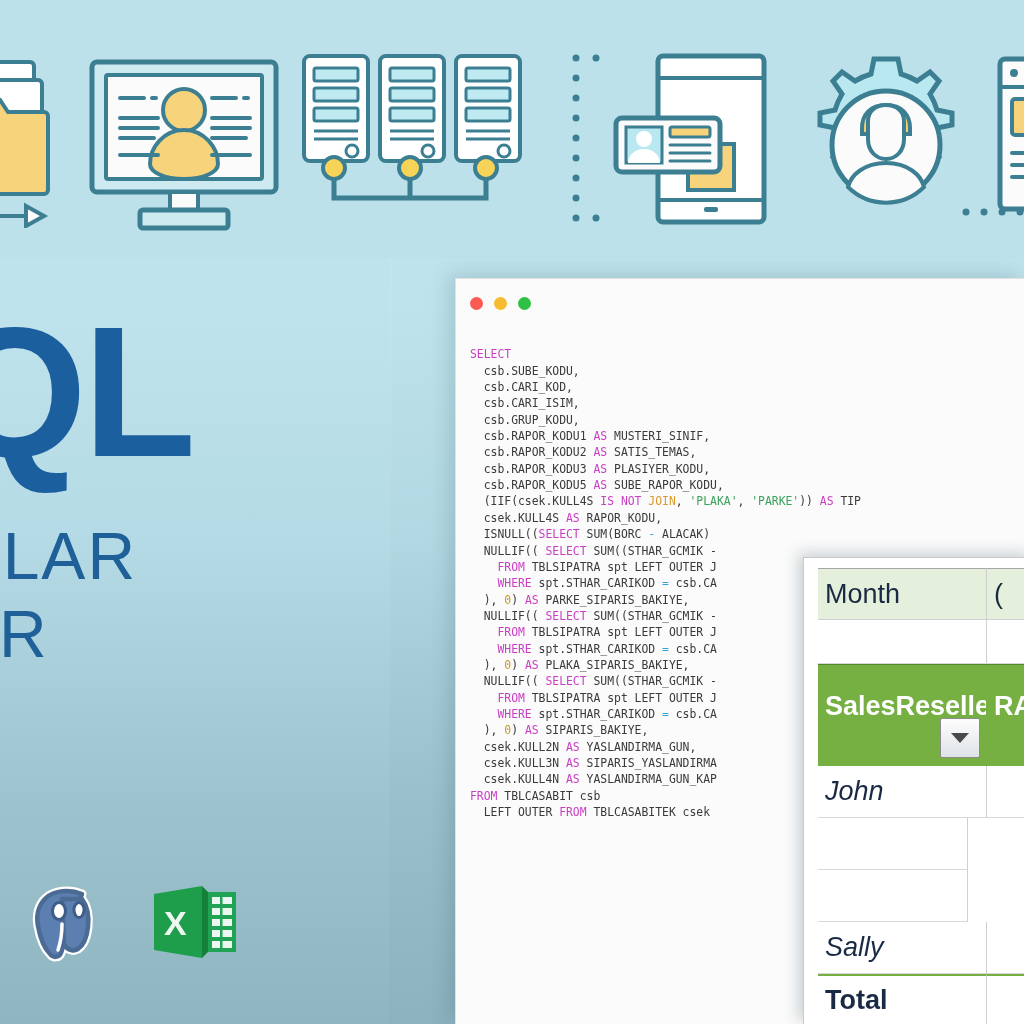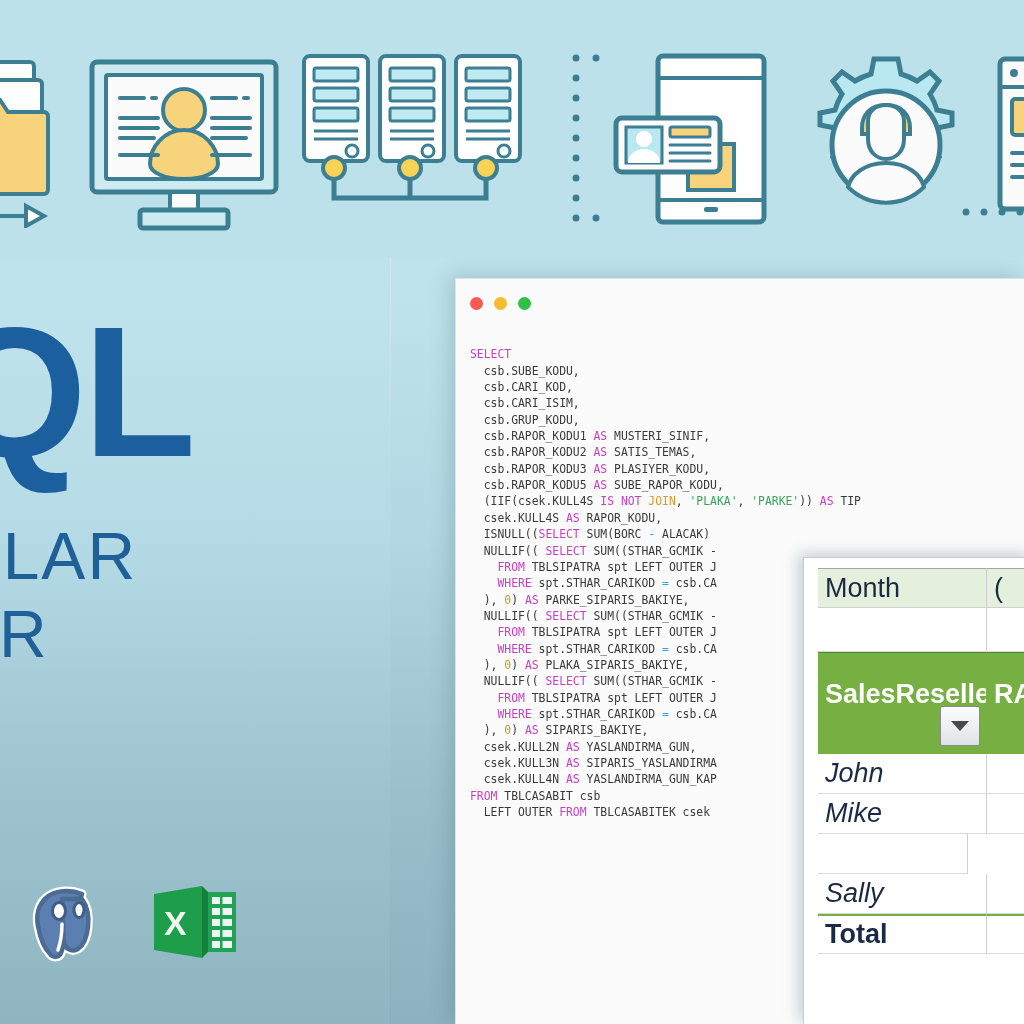--- a/index.html
+++ b/index.html
@@ -69,21 +69,21 @@
     border-left:1px solid #c9c9c9;border-top:1px solid #c9c9c9;
     overflow:hidden;
   }
   #excel-inner{position:absolute;left:14px;top:10px;width:300px;}
   .xrow{display:flex;}
   .xcell{
     box-sizing:border-box;
     font-size:27px;color:#1b2a44;
     display:flex;align-items:center;
     padding-left:7px;
-    height:40px;
+    height:52px;
     border-right:1px solid #cfcfcf;
     border-bottom:1px solid #d9d9d9;
     background:#fff;
     white-space:nowrap;overflow:hidden;
   }
   .xcell.w1{width:194px;}
   .xcell.w2{width:150px;}
   .xcell.head{background:#e4efdc;border-top:1px solid #a6a6a6;border-bottom:1px solid #cfcfcf;}
   .xcell.blank{height:44px;}
   .xcell.green{
@@ -359,21 +359,20 @@
         <span class="lbl">A</span>
       </div>
     </div>
 
     <div id="excel-rows">
         <div class="xrow">
           <div class="xcell w1 name">John</div>
           <div class="xcell w2 name"></div>
         </div>
         <div class="xrow">
-          <div class="xcell w1 name">Mike</div>
           <div class="xcell w2 name"></div>
         </div>
         <div class="xrow">
           <div class="xcell w2 name"></div>
         </div>
         <div class="xrow">
           <div class="xcell w1 name">Sally</div>
           <div class="xcell w2 name"></div>
         </div>
       </div>

